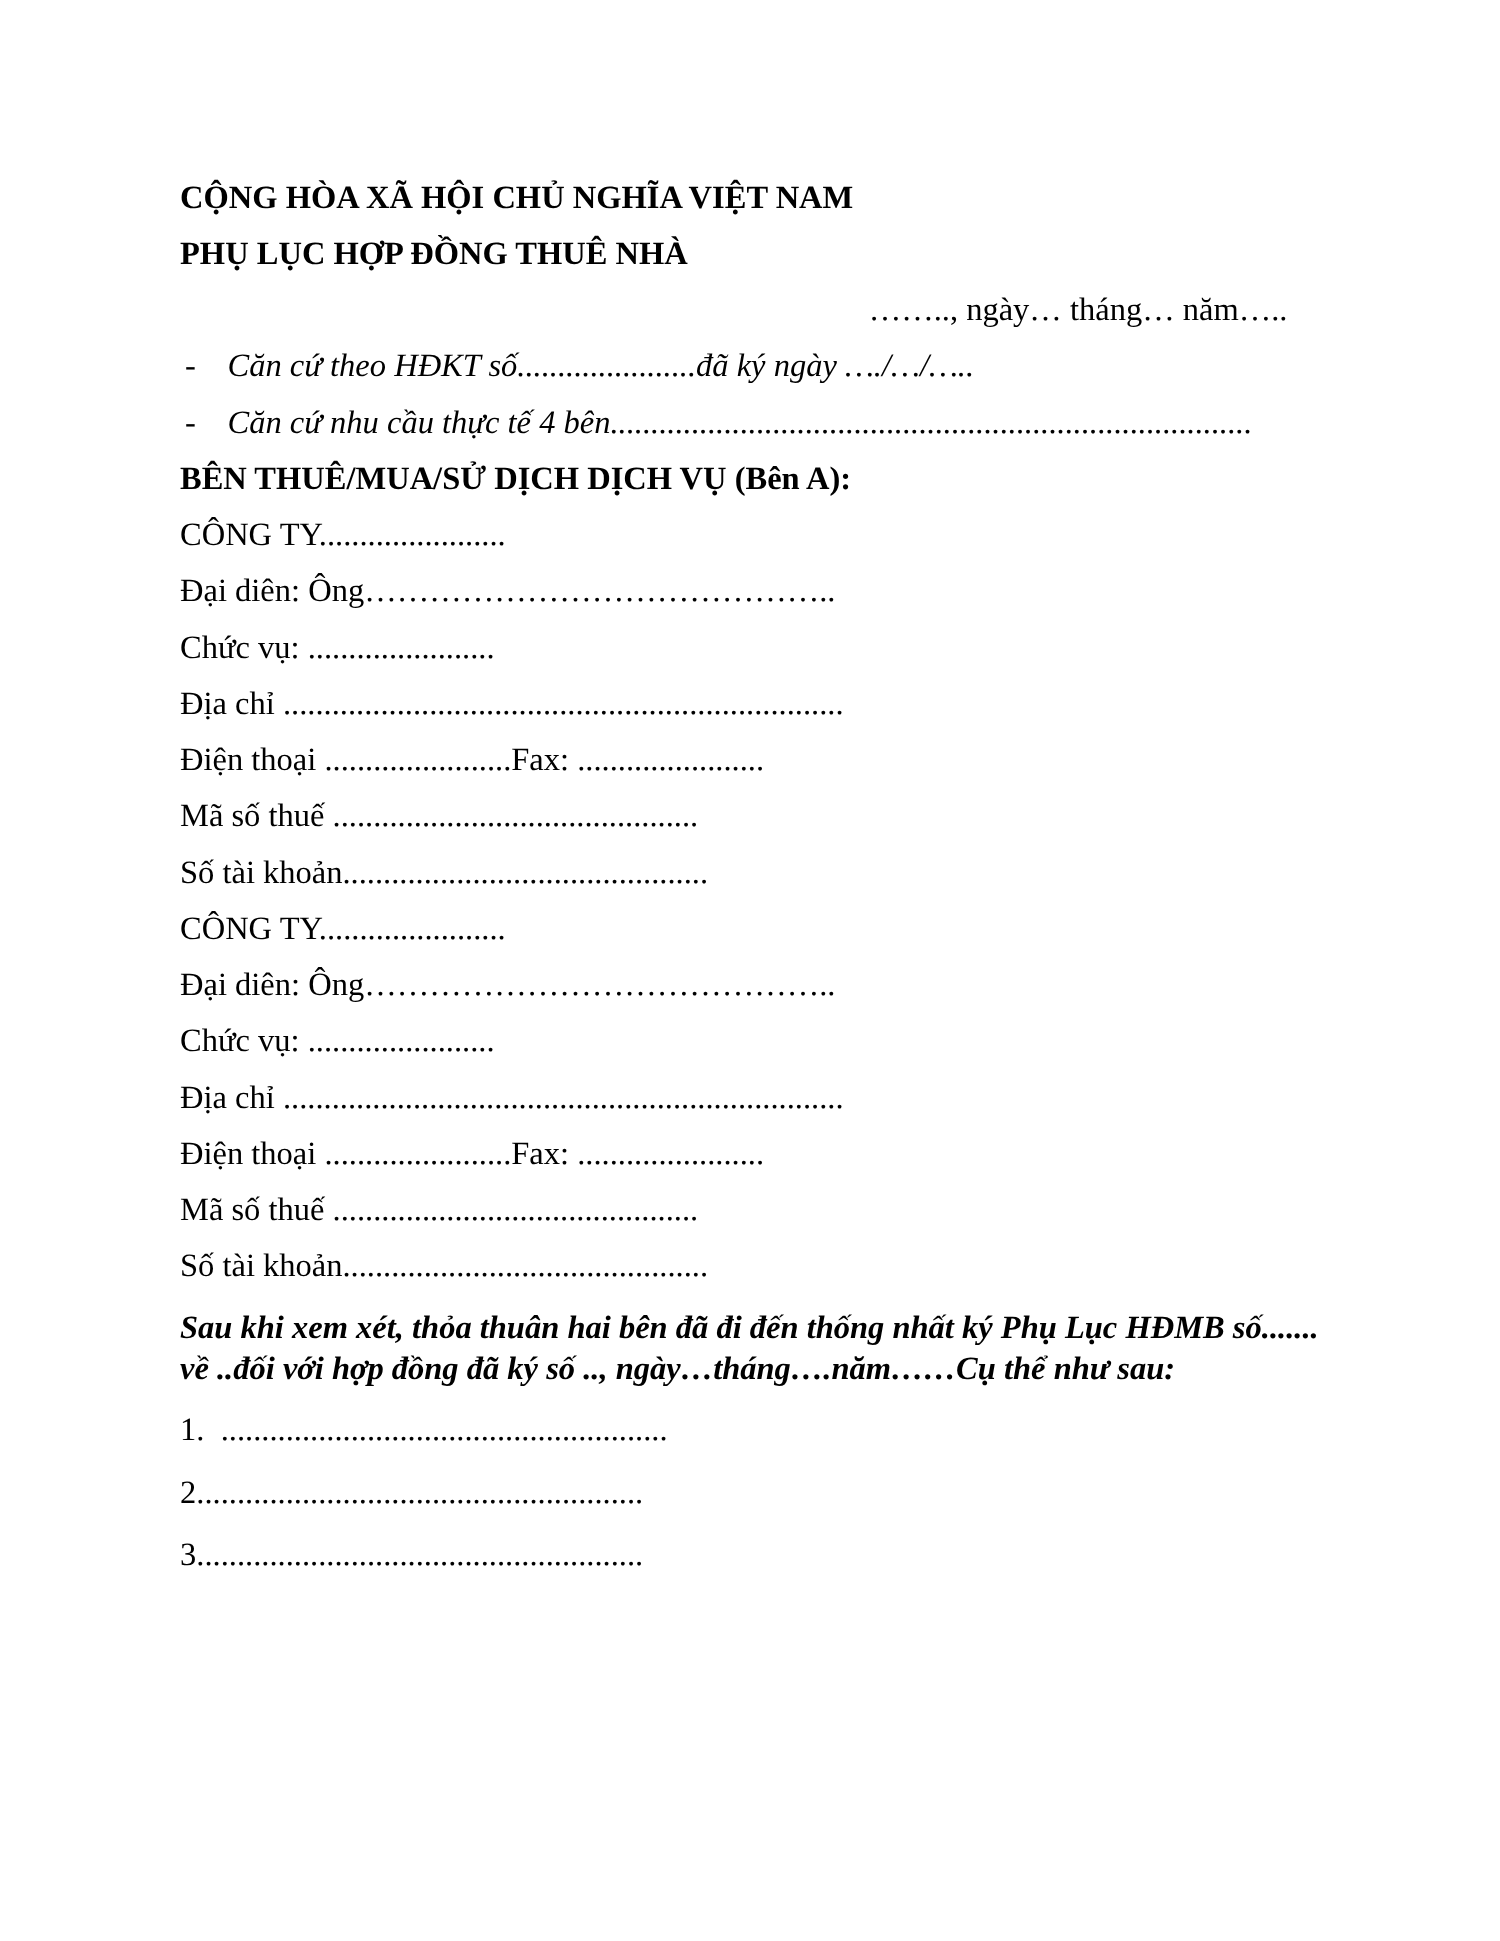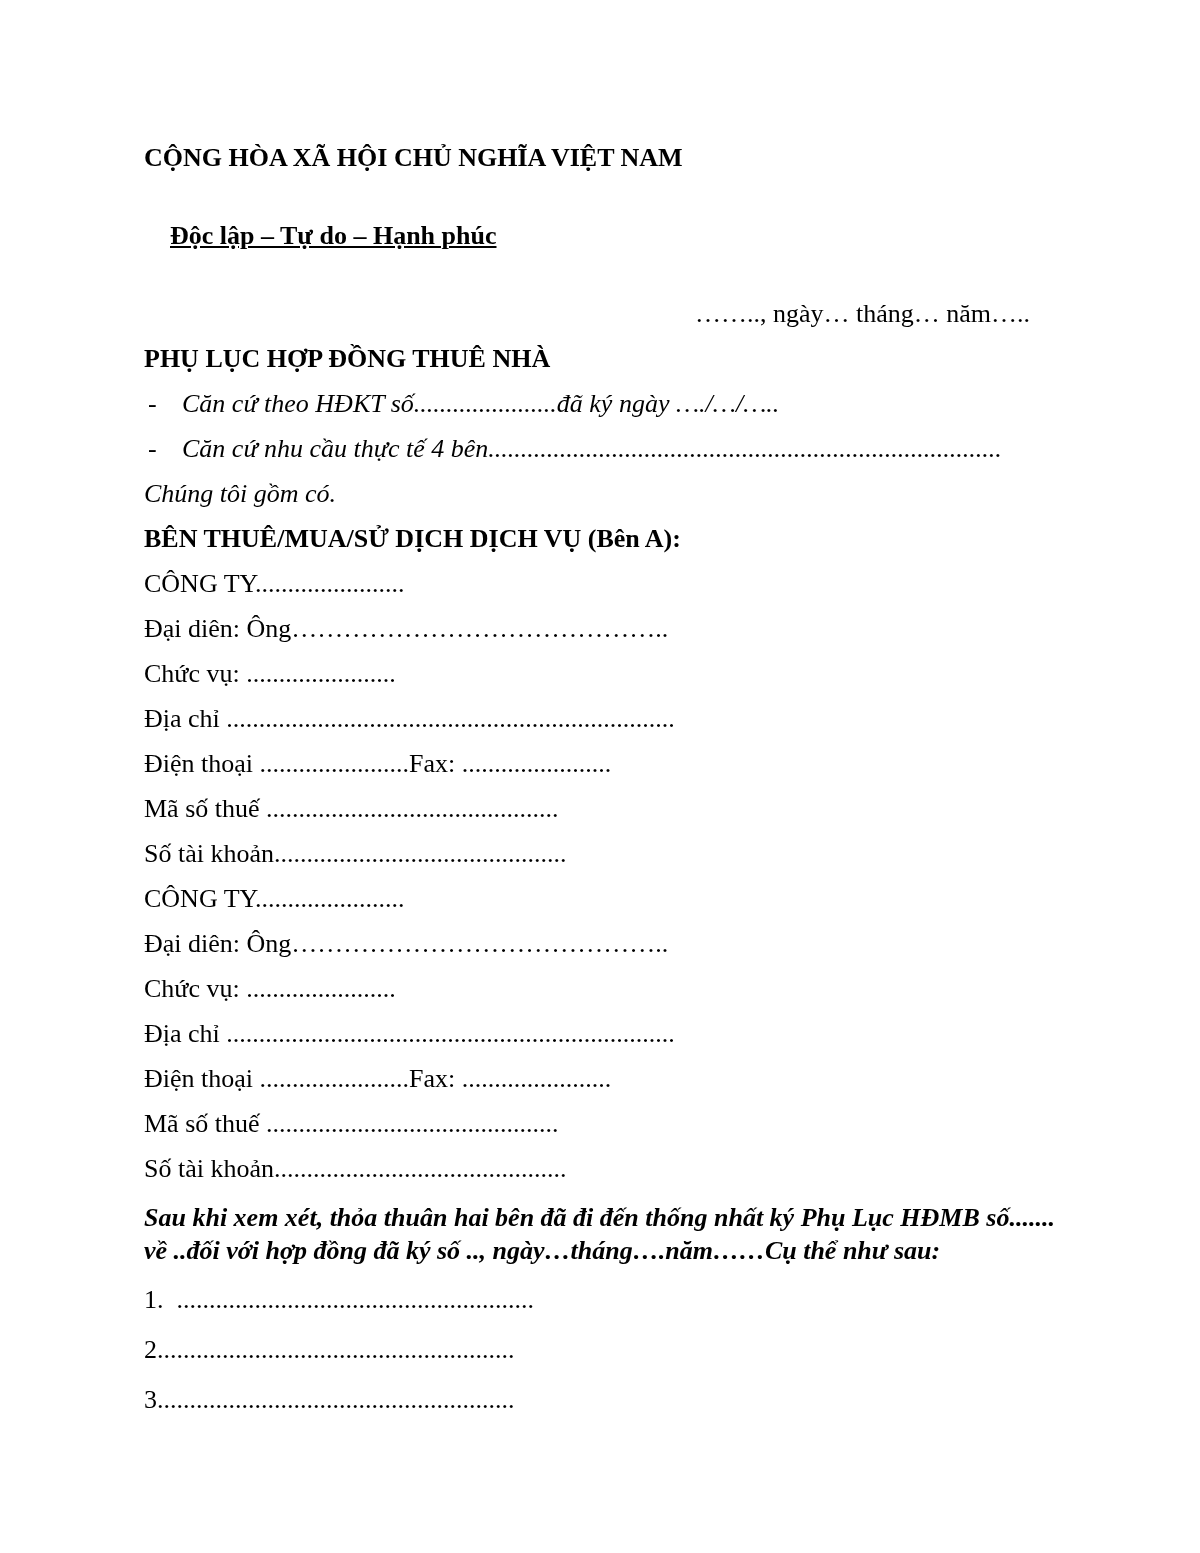--- a/index.html
+++ b/index.html
@@ -48,40 +48,36 @@
     margin-bottom: 17px;
   }
 </style>
 </head>
 <body>
 
 <div class="page">
 
   <div class="ln center bold">CỘNG HÒA XÃ HỘI CHỦ NGHĨA VIỆT NAM</div>
 
-  <div class="ln center">
-    <span class="bold underline">Độc lập – Tự do – Hạnh phúc</span>
-  </div>
+
+  <div class="ln center bold">PHỤ LỤC HỢP ĐỒNG THUÊ NHÀ</div>
 
   <div class="ln right">…….., ngày… tháng… năm…..</div>
-
-  <div class="ln center bold">PHỤ LỤC HỢP ĐỒNG THUÊ NHÀ</div>
 
 
   <div class="ln recital italic">
     <span class="dash">-</span>
     <span class="recital-text">Căn cứ theo HĐKT số......................đã ký ngày …./…/…..</span>
   </div>
 
   <div class="ln recital italic">
     <span class="dash">-</span>
     <span class="recital-text">Căn cứ nhu cầu thực tế 4 bên...............................................................................</span>
   </div>
 
-  <div class="ln italic">Chúng tôi gồm có.</div>
 
   <div class="ln bold">BÊN THUÊ/MUA/SỬ DỊCH DỊCH VỤ (Bên A):</div>
 
   <div class="ln">CÔNG TY.......................</div>
   <div class="ln">Đại diên: Ông……………………………………..</div>
   <div class="ln">Chức vụ: .......................</div>
   <div class="ln">Địa chỉ .....................................................................</div>
   <div class="ln">Điện thoại .......................Fax: .......................</div>
   <div class="ln">Mã số thuế .............................................</div>
   <div class="ln">Số tài khoản.............................................</div>

